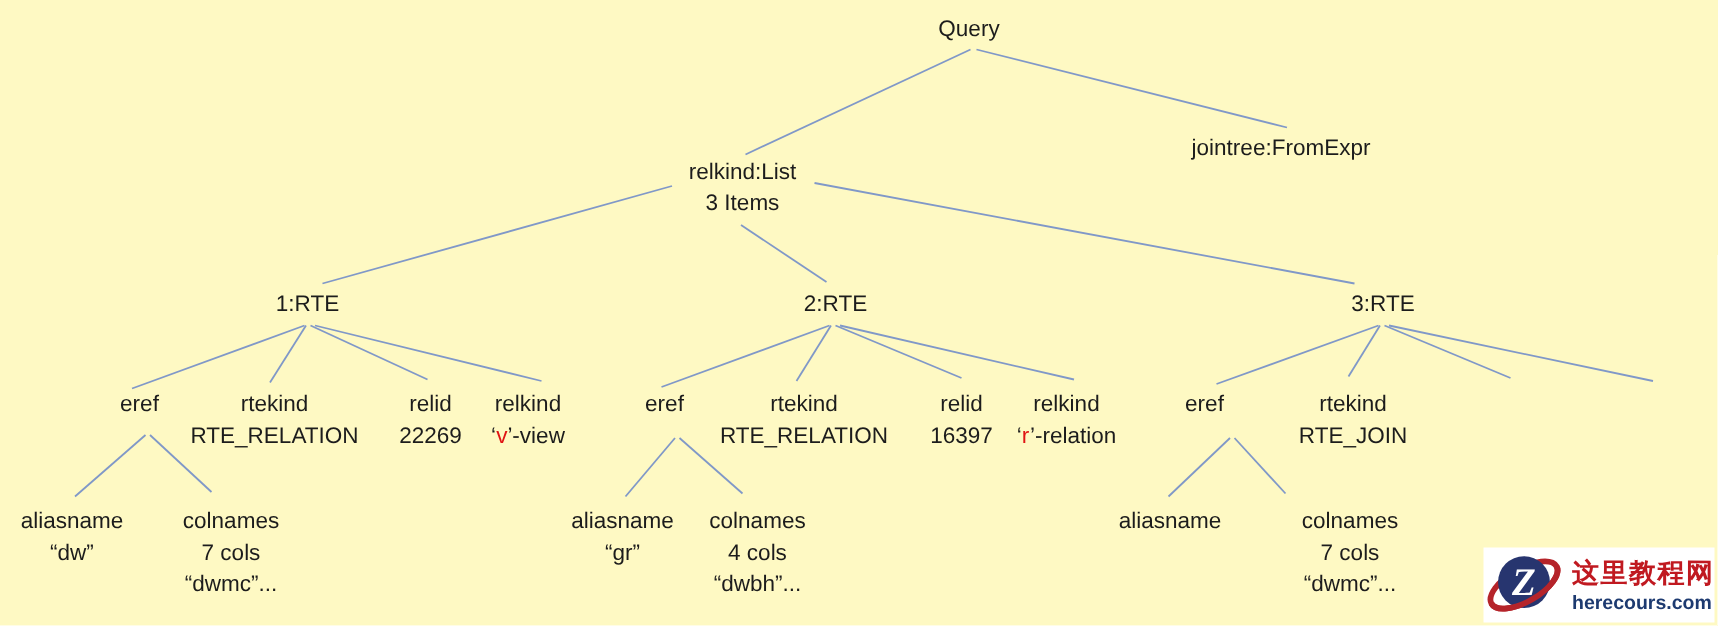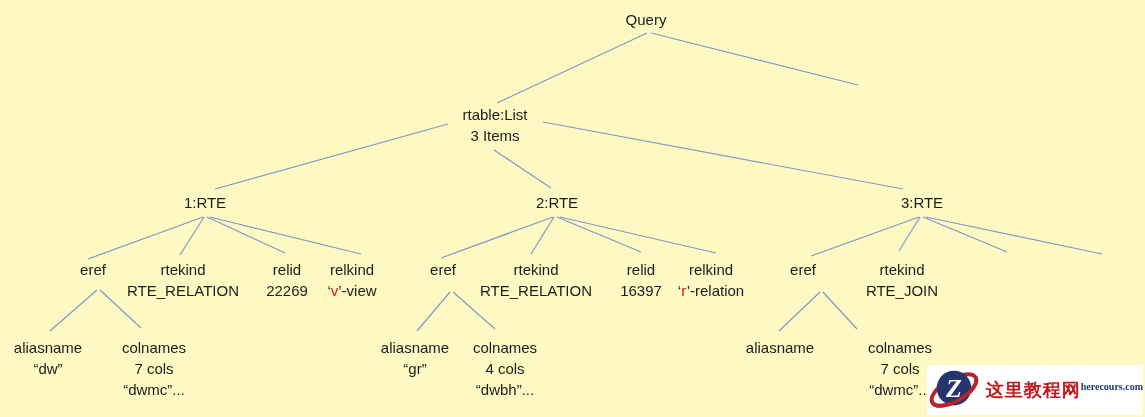--- a/index.html
+++ b/index.html
@@ -25,30 +25,30 @@
   .node .inline-parts span{display:inline;}
   .red{color:#e01414;}
   
   .watermark{
     position:absolute;
     right:2px;bottom:2px;
     display:flex;align-items:center;gap:5px;
     background:#ffffff;
   }
   .wm-logo{width:54px;height:50px;display:block;}
-  .wm-text{display:flex;flex-direction:row;align-items:flex-start;}
+  .wm-text{display:flex;flex-direction:column;align-items:flex-start;}
   .wm-zh{
     font-size:18px;font-weight:bold;color:#c01920;
     letter-spacing:1px;line-height:22px;
     font-family:"DejaVu Sans",sans-serif;
   }
   .wm-en{
-    font-size:10px;font-weight:bold;color:#1d3a70;
+    font-size:13px;font-weight:bold;color:#1d3a70;
     line-height:15px;
-    font-family:Liberation Serif, serif;
+    font-family:Liberation Sans, sans-serif;
   }
 </style>
 </head>
 <body>
 
 <div class="stage">
 
   <svg class="edges">
 
     <line x1="647" y1="33" x2="497" y2="103"></line>
@@ -78,22 +78,25 @@
     <line x1="926" y1="217" x2="1102" y2="254"></line>
     <line x1="820" y1="292" x2="779" y2="331"></line>
     <line x1="823" y1="292" x2="857" y2="329"></line>
   </svg>
 
   <div class="node" style="left:646px;top:9px">
     <span>Query</span>
   </div>
 
   <div class="node" style="left:495px;top:104px">
-    <span>rtable:List</span>
+    <span>relkind:List</span>
     <span>3 Items</span>
+  </div>
+  <div class="node" style="left:854px;top:88px">
+    <span>jointree:FromExpr</span>
   </div>
 
   <div class="node" style="left:205px;top:192px">
     <span>1:RTE</span>
   </div>
   <div class="node" style="left:557px;top:192px">
     <span>2:RTE</span>
   </div>
   <div class="node" style="left:922px;top:192px">
     <span>3:RTE</span>

